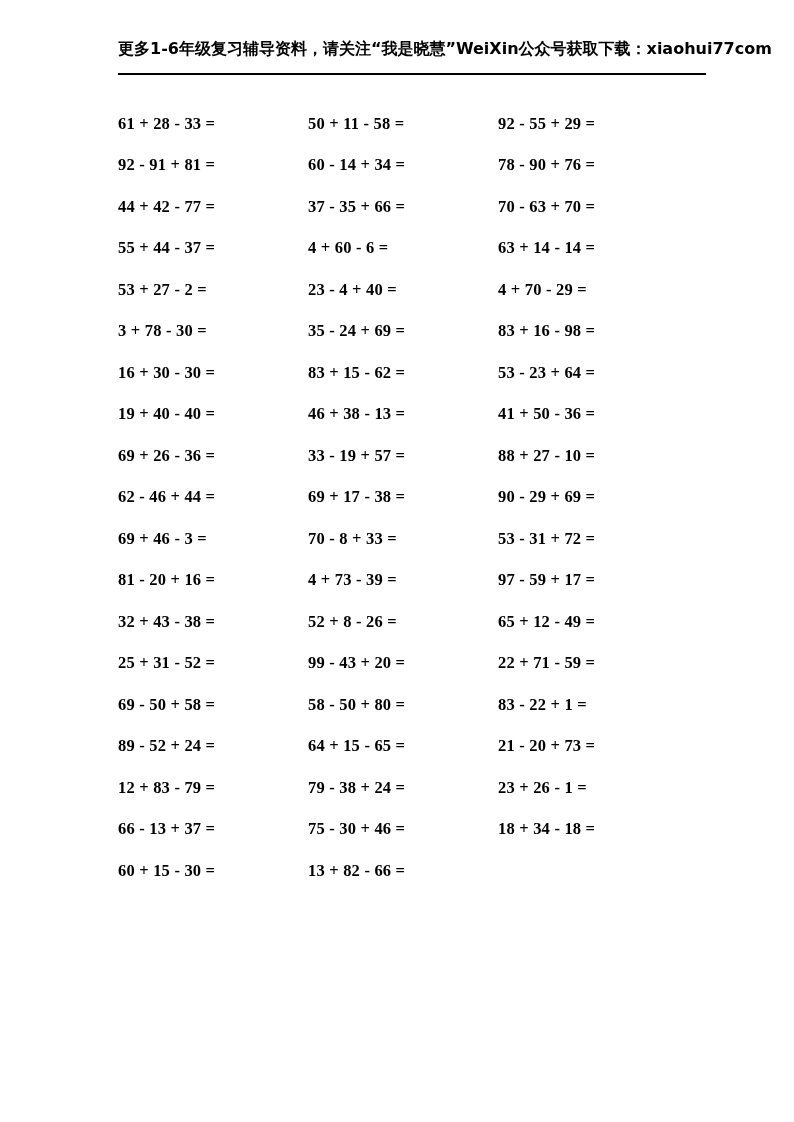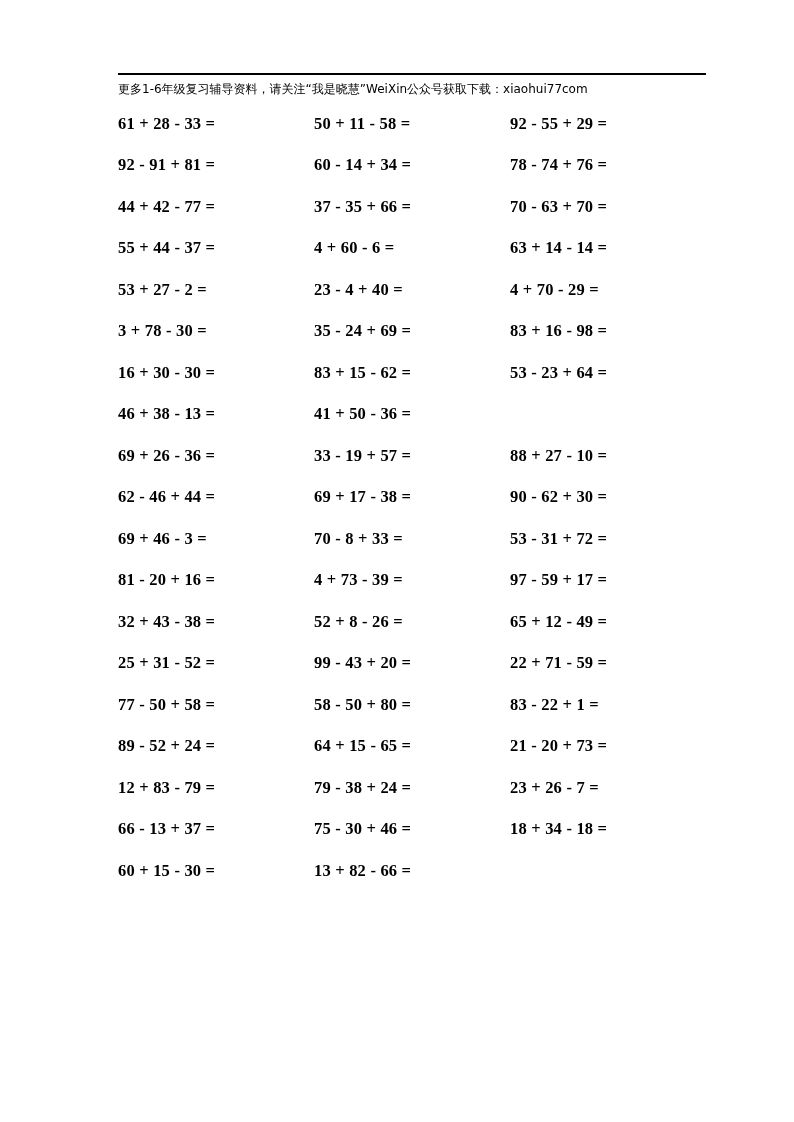--- a/index.html
+++ b/index.html
@@ -28,27 +28,26 @@
 
   
   .header-area {
     position: absolute;
     left: 118px;
     top: 40px;
     width: 588px;
   }
   .header-line {
     font-family: "DejaVu Sans", "Liberation Sans", sans-serif;
-    font-size: 12px;
-    font-weight: normal;
+    font-size: 16px;
+    font-weight: bold;
     letter-spacing: 0px;
     color: #000000;
     white-space: nowrap;
     line-height: 18px;
-    margin-top: 40px;
   }
   .header-rule {
     position: absolute;
     left: 118px;
     top: 73px;
     width: 588px;
     height: 0;
     border-top: 2px solid #000000;
   }
 
@@ -56,21 +55,20 @@
   .grid {
     position: absolute;
     left: 118px;
     top: 103px;
     width: 600px;
   }
   .row {
     display: flex;
     height: 41.5px;
     align-items: center;
-    gap: 6px;
   }
   .cell {
     width: 190px;
     flex: 0 0 190px;
     font-family: "Liberation Serif", "DejaVu Serif", serif;
     font-size: 16.5px;
     font-weight: bold;
     color: #000000;
     white-space: nowrap;
     letter-spacing: 0.2px;
@@ -89,21 +87,21 @@
 
   <div class="grid">
       <div class="row">
         <div class="cell">61 + 28 - 33 =</div>
         <div class="cell">50 + 11 - 58 =</div>
         <div class="cell">92 - 55 + 29 =</div>
       </div>
       <div class="row">
         <div class="cell">92 - 91 + 81 =</div>
         <div class="cell">60 - 14 + 34 =</div>
-        <div class="cell">78 - 74 + 76 =</div>
+        <div class="cell">78 - 90 + 76 =</div>
       </div>
       <div class="row">
         <div class="cell">44 + 42 - 77 =</div>
         <div class="cell">37 - 35 + 66 =</div>
         <div class="cell">70 - 63 + 70 =</div>
       </div>
       <div class="row">
         <div class="cell">55 + 44 - 37 =</div>
         <div class="cell">4 + 60 - 6 =</div>
         <div class="cell">63 + 14 - 14 =</div>
@@ -117,32 +115,33 @@
         <div class="cell">3 + 78 - 30 =</div>
         <div class="cell">35 - 24 + 69 =</div>
         <div class="cell">83 + 16 - 98 =</div>
       </div>
       <div class="row">
         <div class="cell">16 + 30 - 30 =</div>
         <div class="cell">83 + 15 - 62 =</div>
         <div class="cell">53 - 23 + 64 =</div>
       </div>
       <div class="row">
+        <div class="cell">19 + 40 - 40 =</div>
         <div class="cell">46 + 38 - 13 =</div>
         <div class="cell">41 + 50 - 36 =</div>
       </div>
       <div class="row">
         <div class="cell">69 + 26 - 36 =</div>
         <div class="cell">33 - 19 + 57 =</div>
         <div class="cell">88 + 27 - 10 =</div>
       </div>
       <div class="row">
         <div class="cell">62 - 46 + 44 =</div>
         <div class="cell">69 + 17 - 38 =</div>
-        <div class="cell">90 - 62 + 30 =</div>
+        <div class="cell">90 - 29 + 69 =</div>
       </div>
       <div class="row">
         <div class="cell">69 + 46 - 3 =</div>
         <div class="cell">70 - 8 + 33 =</div>
         <div class="cell">53 - 31 + 72 =</div>
       </div>
       <div class="row">
         <div class="cell">81 - 20 + 16 =</div>
         <div class="cell">4 + 73 - 39 =</div>
         <div class="cell">97 - 59 + 17 =</div>
@@ -151,33 +150,33 @@
         <div class="cell">32 + 43 - 38 =</div>
         <div class="cell">52 + 8 - 26 =</div>
         <div class="cell">65 + 12 - 49 =</div>
       </div>
       <div class="row">
         <div class="cell">25 + 31 - 52 =</div>
         <div class="cell">99 - 43 + 20 =</div>
         <div class="cell">22 + 71 - 59 =</div>
       </div>
       <div class="row">
-        <div class="cell">77 - 50 + 58 =</div>
+        <div class="cell">69 - 50 + 58 =</div>
         <div class="cell">58 - 50 + 80 =</div>
         <div class="cell">83 - 22 + 1 =</div>
       </div>
       <div class="row">
         <div class="cell">89 - 52 + 24 =</div>
         <div class="cell">64 + 15 - 65 =</div>
         <div class="cell">21 - 20 + 73 =</div>
       </div>
       <div class="row">
         <div class="cell">12 + 83 - 79 =</div>
         <div class="cell">79 - 38 + 24 =</div>
-        <div class="cell">23 + 26 - 7 =</div>
+        <div class="cell">23 + 26 - 1 =</div>
       </div>
       <div class="row">
         <div class="cell">66 - 13 + 37 =</div>
         <div class="cell">75 - 30 + 46 =</div>
         <div class="cell">18 + 34 - 18 =</div>
       </div>
       <div class="row">
         <div class="cell">60 + 15 - 30 =</div>
         <div class="cell">13 + 82 - 66 =</div>
       </div>

